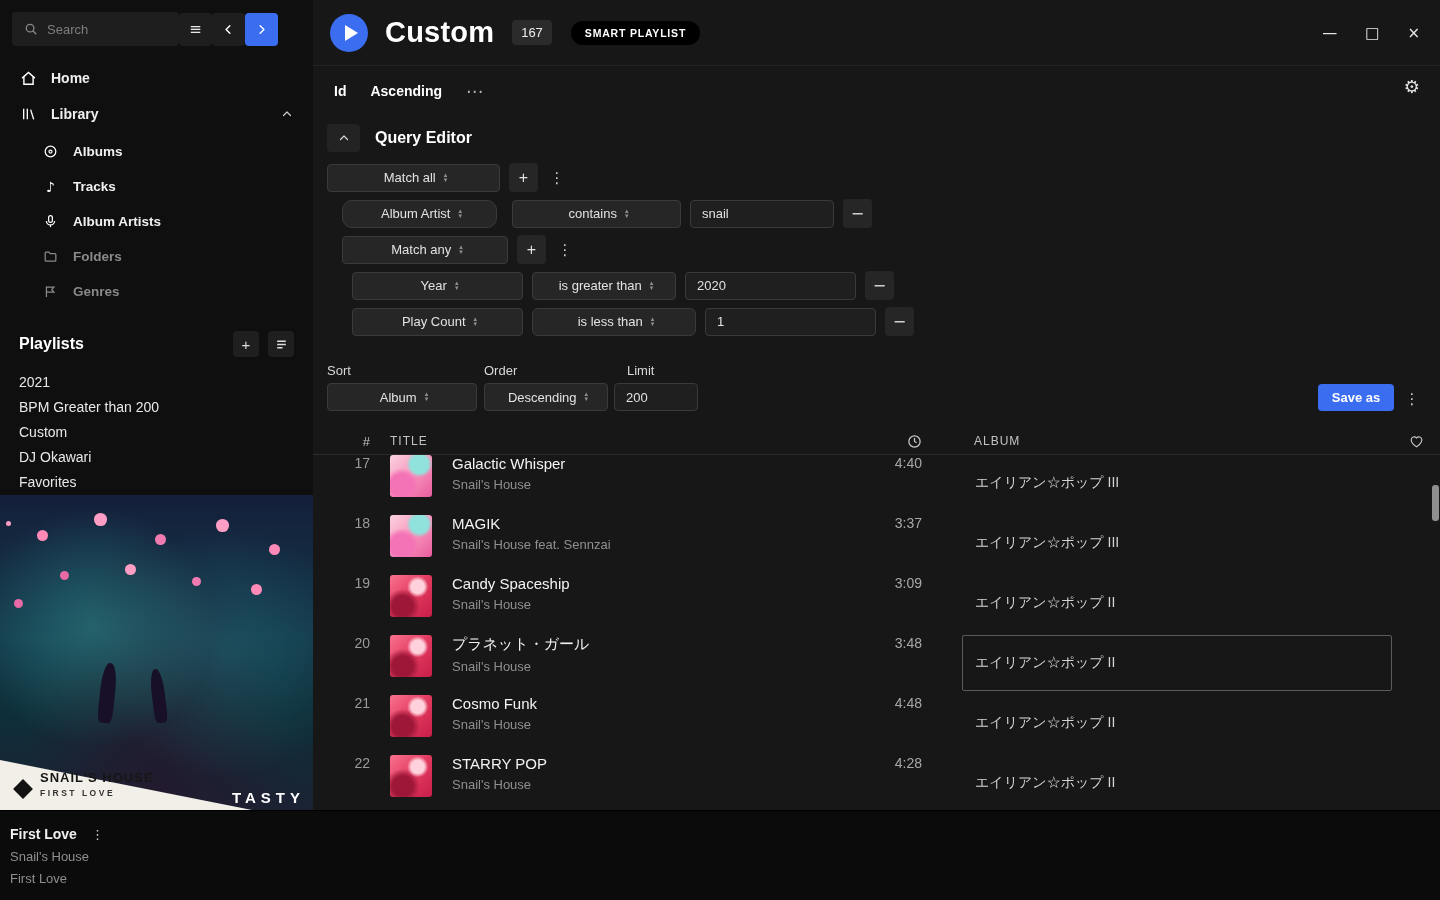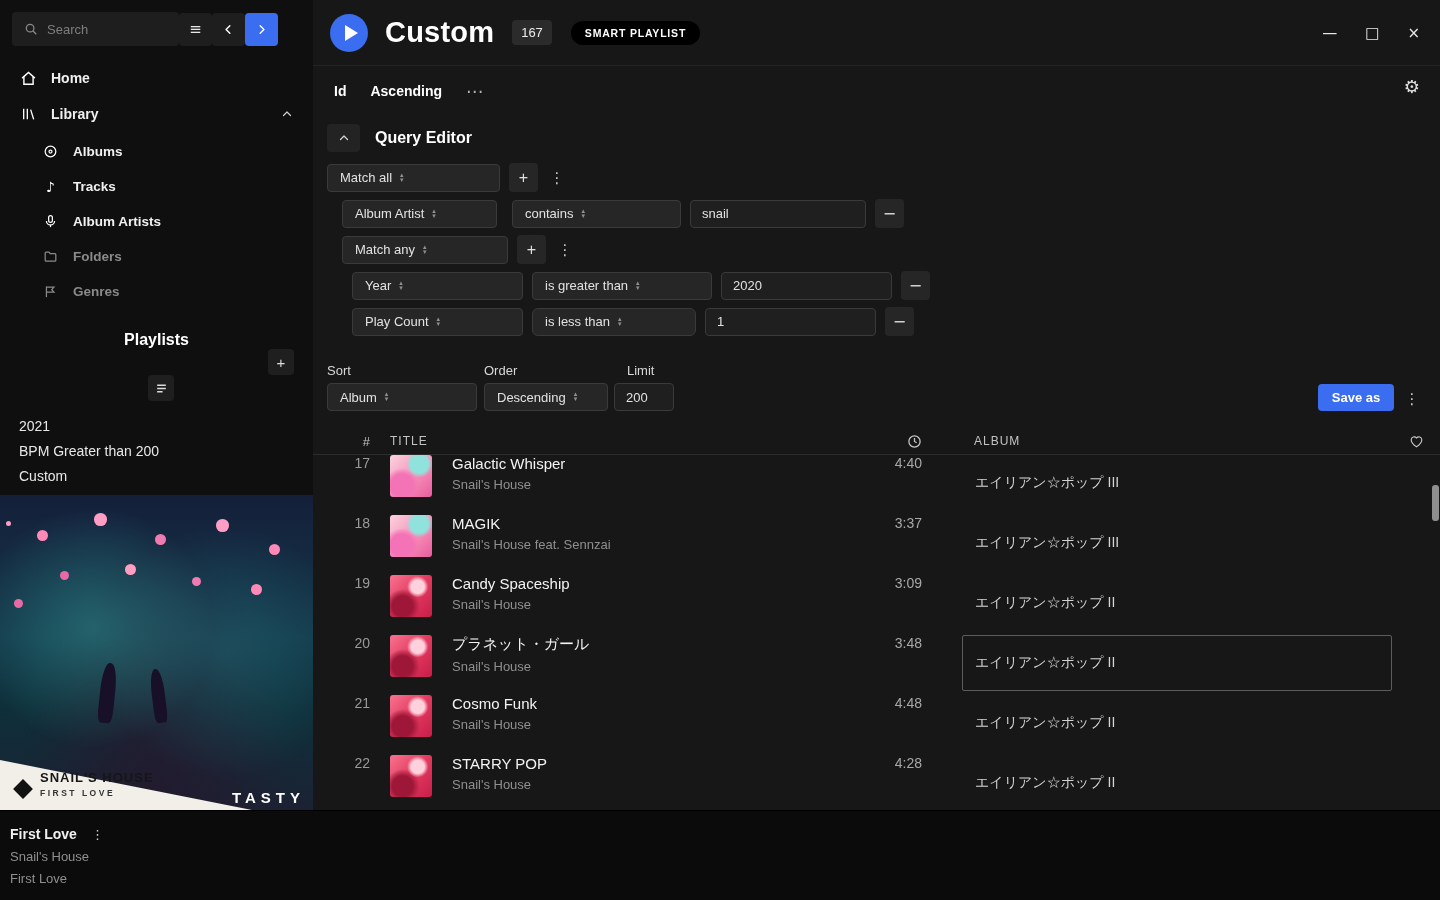--- a/index.html
+++ b/index.html
@@ -19,21 +19,21 @@
   .side-btn.accent { background:#3a6df0; }
 
   .nav { margin-top:14px; }
   .nav-item { display:flex; align-items:center; gap:14px; padding:0 20px; height:36px; font-size:14px; font-weight:700; color:#f0f0f0; }
   .nav-item .spacer { margin-left:auto; }
   .lib-sub { margin-top:2px; }
   .sub-item { display:flex; align-items:center; gap:14px; padding-left:42px; height:35px; font-size:13.5px; font-weight:700; color:#f0f0f0; }
   .sub-item.dim { color:#8a8a8a; }
   .icon-cell { width:17px; display:flex; justify-content:center; flex:none; }
 
-  .pl-head { display:flex; align-items:center; padding:0 19px; margin-top:22px;flex-direction:column; }
+  .pl-head { display:flex; align-items:center; padding:0 19px; margin-top:22px; }
   .pl-head h2 { font-size:16px; font-weight:700; color:#fff; }
   .pl-btn { width:26px; height:26px; border-radius:4px; background:#1f1f1f; border:none; color:#ddd; display:flex; align-items:center; justify-content:center; font-size:15px; cursor:pointer; }
   .pl-btn + .pl-btn { margin-left:9px; }
   .pl-head .pl-btn:first-of-type { margin-left:auto; }
   .pl-list { list-style:none; margin-top:12px; }
   .pl-list li { padding:0 19px; height:25px; display:flex; align-items:center; font-size:14px; color:#e8e8e8; cursor:pointer; }
 
   .album-art { position:absolute; left:0; top:495px; width:313px; height:315px; overflow:hidden;
     background:
       radial-gradient(circle at 30% 42%, rgba(56,178,172,.38), transparent 42%),
@@ -71,21 +71,21 @@
   .tb-field { font-size:14px; font-weight:700; }
   .tb-dir { font-size:14px; font-weight:700; margin-left:24px; }
   .tb-more { font-size:17px; color:#b5b5b5; margin-left:24px; cursor:pointer; }
   .gear { position:absolute; right:20px; top:76px; font-size:18px; color:#e0e0e0; cursor:pointer; }
 
   .qe-header { position:absolute; left:14px; top:124px; display:flex; align-items:center; gap:15px; }
   .qe-collapse { width:33px; height:28px; background:#232323; border-radius:4px; display:flex; align-items:center; justify-content:center; cursor:pointer; }
   .qe-title { font-size:16px; font-weight:700; }
 
   .qrow { position:absolute; display:flex; align-items:center; gap:9px; height:29px; }
-  .select { height:28px; background:#262626; border:1px solid #3a3a3a; border-radius:4px; display:flex; align-items:center; justify-content:flex-start; padding:0 8px 0 12px; font-size:13px; color:#e2e2e2; cursor:pointer; flex:none; }
+  .select { height:28px; background:#262626; border:1px solid #3a3a3a; border-radius:4px; display:flex; align-items:center; justify-content:center; padding:0 8px 0 12px; font-size:13px; color:#e2e2e2; cursor:pointer; flex:none; }
   .ud { display:flex; flex-direction:column; align-items:center; color:#8f8f8f; margin-left:8px; }
   .ud i { font-style:normal; font-size:7px; line-height:5px; font-family:"DejaVu Sans",sans-serif; }
   .tinput { height:28px; background:#1f1f1f; border:1px solid #3a3a3a; border-radius:4px; padding:0 11px; font-size:13px; color:#e2e2e2; font-family:"Liberation Sans",sans-serif; outline:none; flex:none; }
   .sq-btn { width:29px; height:29px; background:#262626; border:none; border-radius:4px; color:#e0e0e0; font-size:16px; display:flex; align-items:center; justify-content:center; cursor:pointer; flex:none; }
   .dots-btn { width:20px; height:29px; background:transparent; border:none; color:#c9c9c9; font-size:15px; display:flex; align-items:center; justify-content:center; cursor:pointer; flex:none; }
 
   .sort-label { position:absolute; top:363px; font-size:13px; color:#d8d8d8; }
   .sort-ctrl { position:absolute; top:383px; }
   .save-btn { position:absolute; top:384px; right:46px; width:76px; height:27px; background:#3a6df0; border:none; border-radius:4px; color:#fff; font-size:13px; font-weight:700; cursor:pointer; font-family:"Liberation Sans",sans-serif; }
   .sort-kebab { position:absolute; top:384px; right:18px; }
@@ -302,35 +302,35 @@
             <i>▾</i>
           </span>
       </div>
       <button class="sq-btn">
           <span>+</span>
         </button>
       <button class="dots-btn uni">⋮</button>
     </div>
 
     <div class="qrow" style="left:29px; top:199px;">
-      <div class="select" style="width:155px;">
+      <div class="select" style="width:155px;border-radius:10px;">
         <span>Album Artist</span>
         <span class="ud">
             <i>▴</i>
             <i>▾</i>
           </span>
       </div>
       <div class="select" style="width:169px; margin-left:6px;">
         <span>contains</span>
         <span class="ud">
             <i>▴</i>
             <i>▾</i>
           </span>
       </div>
-      <input class="tinput" style="width: 176px;" value="snail">
+      <input class="tinput" style="width: 144px;" value="snail">
       <button class="sq-btn">
           <span class="uni">−</span>
         </button>
     </div>
 
     <div class="qrow" style="left:29px; top:235px;">
       <div class="select" style="width:166px;">
         <span>Match any</span>
         <span class="ud">
             <i>▴</i>
@@ -344,21 +344,21 @@
     </div>
 
     <div class="qrow" style="left:39px; top:271px;">
       <div class="select" style="width:171px;">
         <span>Year</span>
         <span class="ud">
             <i>▴</i>
             <i>▾</i>
           </span>
       </div>
-      <div class="select" style="width:180px;padding-left:12px;">
+      <div class="select" style="width:144px;padding-left:12px;">
         <span>is greater than</span>
         <span class="ud">
             <i>▴</i>
             <i>▾</i>
           </span>
       </div>
       <input class="tinput" style="width: 171px;" value="2020">
       <button class="sq-btn">
           <span class="uni">−</span>
         </button>
@@ -396,21 +396,21 @@
           <i>▾</i>
         </span>
     </div>
     <div class="select sort-ctrl" style="left:171px; width:124px;">
       <span>Descending</span>
       <span class="ud">
           <i>▴</i>
           <i>▾</i>
         </span>
     </div>
-    <input class="tinput sort-ctrl" style="left: 301px; width: 60px;" value="200">
+    <input class="tinput sort-ctrl" style="left: 301px; width: 84px;" value="200">
 
     <button class="save-btn">Save as</button>
     <button class="dots-btn uni sort-kebab">⋮</button>
 
     <div class="tl-head">
       <div class="h-num">#</div>
       <div class="h-title">TITLE</div>
       <div class="h-clock">
         <svg width="15" height="15" viewBox="0 0 24 24" fill="none" stroke="#c9c9c9" stroke-width="2">
             <circle cx="12" cy="12" r="9"></circle>

